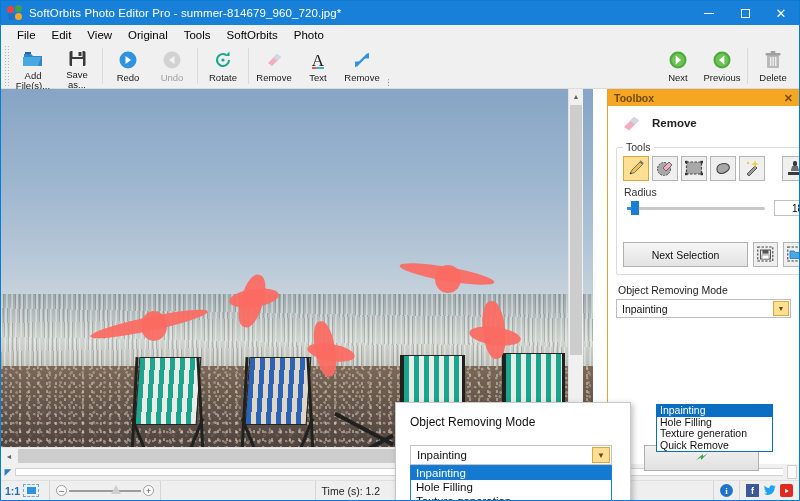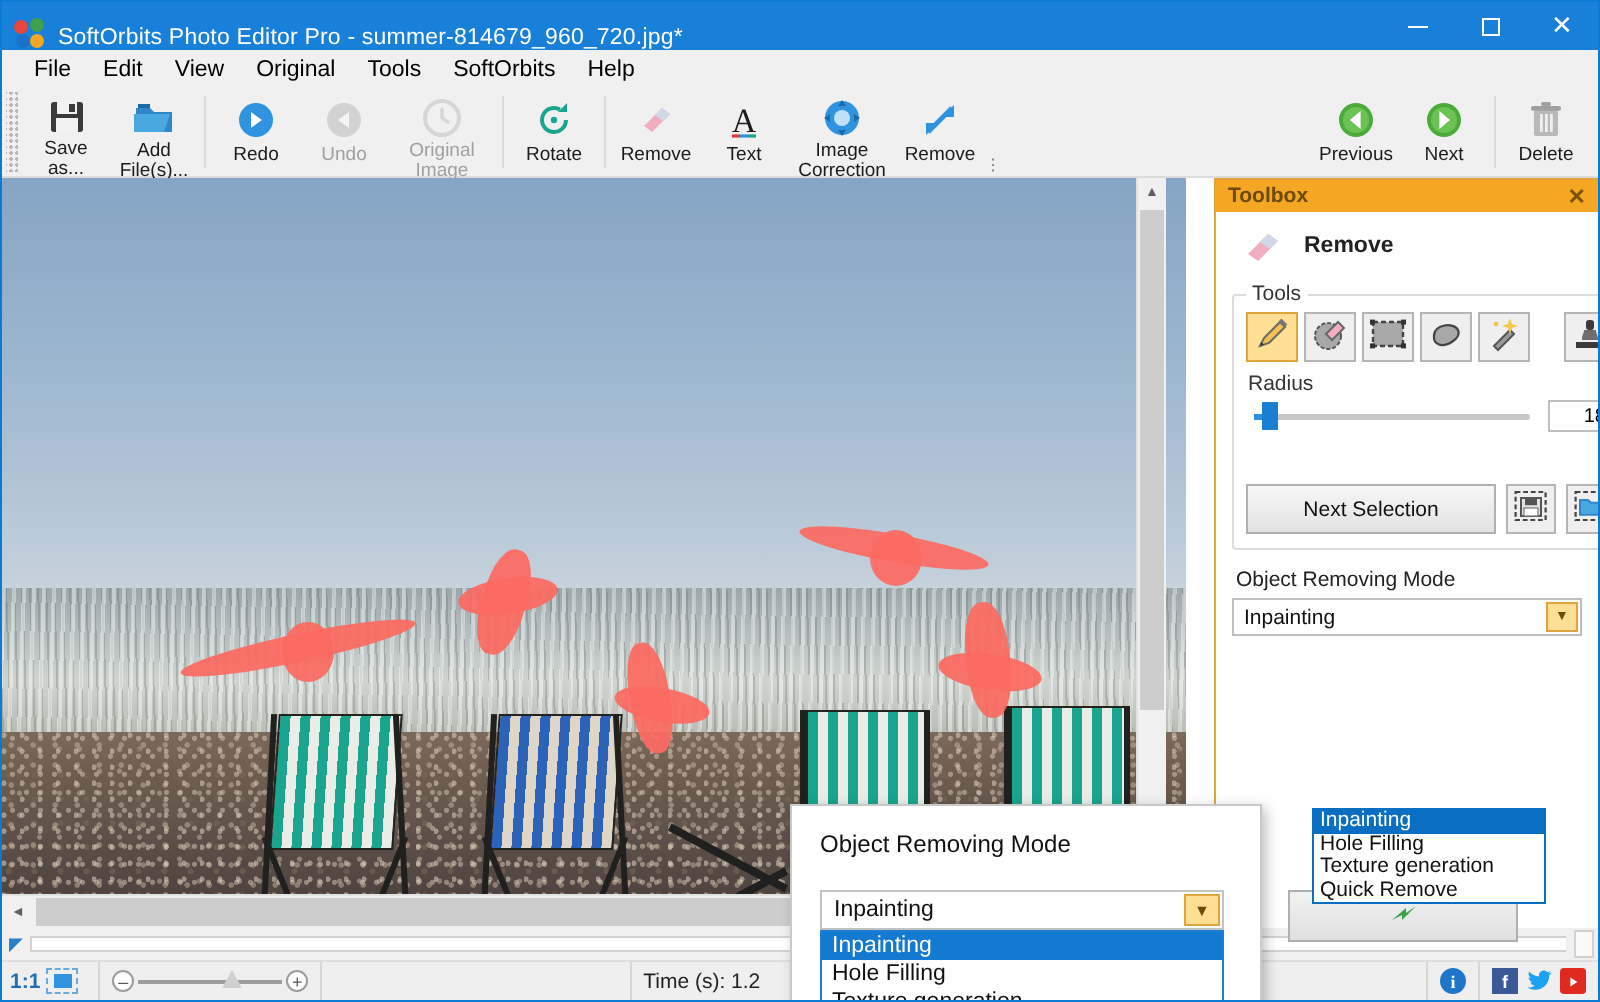--- a/index.html
+++ b/index.html
@@ -15,21 +15,21 @@
     width: 800px; height: 501px;
     border: 1px solid #0b7ad5;
     background: #f0f0f0;
     overflow: hidden;
   }
 
   
   .titlebar {
     position: absolute; top: 0; left: 0; right: 0; height: 24px;
     background: #1880d9;
-    display: flex; align-items: flex-end;
+    display: flex; align-items: center;
     color: #ffffff;
   }
   .title-icon {
     width: 16px; height: 16px; margin: 0 6px 0 6px;
     position: relative; flex: 0 0 auto;
   }
   .title-icon .petal {
     position: absolute; width: 7px; height: 7px; border-radius: 50%;
   }
   .title-text {
@@ -349,49 +349,49 @@
     </div>
   </div>
 
   <div class="menubar">
     <div class="menu-item">File</div>
     <div class="menu-item">Edit</div>
     <div class="menu-item">View</div>
     <div class="menu-item">Original</div>
     <div class="menu-item">Tools</div>
     <div class="menu-item">SoftOrbits</div>
-    <div class="menu-item">Help</div>
+    <div class="menu-item">Photo</div>
   </div>
 
   <div class="ribbon">
     <div class="grip"></div>
+
+    <div class="tb-btn">
+      <span class="tb-ico">
+        <svg width="22" height="20" viewBox="0 0 22 20">
+          <path d="M2 5 h7 l2 2 h9 v10 H2 Z" fill="#2f86c8"></path>
+          <path d="M1 8 h18 l-3 9 H1 Z" fill="#4aa8e0"></path>
+          <rect x="3" y="3" width="6" height="2" fill="#1a6ca8"></rect>
+        </svg>
+      </span>
+      <span class="tb-lbl">Add File(s)...</span>
+    </div>
 
     <div class="tb-btn">
       <span class="tb-ico">
         <svg width="19" height="19" viewBox="0 0 19 19">
           <rect x="1.5" y="2" width="16" height="15" rx="1.5" fill="#3a3a3a"></rect>
           <rect x="4.5" y="2" width="10" height="6" fill="#f2f2f2"></rect>
           <rect x="10.5" y="3" width="3" height="4" fill="#3a3a3a"></rect>
           <rect x="4" y="10" width="11" height="7" fill="#f2f2f2"></rect>
         </svg>
       </span>
       <span class="tb-lbl">Save as...</span>
     </div>
 
-    <div class="tb-btn">
-      <span class="tb-ico">
-        <svg width="22" height="20" viewBox="0 0 22 20">
-          <path d="M2 5 h7 l2 2 h9 v10 H2 Z" fill="#2f86c8"></path>
-          <path d="M1 8 h18 l-3 9 H1 Z" fill="#4aa8e0"></path>
-          <rect x="3" y="3" width="6" height="2" fill="#1a6ca8"></rect>
-        </svg>
-      </span>
-      <span class="tb-lbl">Add File(s)...</span>
-    </div>
-
     <div class="tb-sep"></div>
 
     <div class="tb-btn">
       <span class="tb-ico">
         <svg width="20" height="20" viewBox="0 0 20 20">
           <circle cx="10" cy="10" r="8.5" fill="#2f93e0"></circle>
           <path d="M7.5 6 L13 10 l-5.5 4 Z" fill="#ffffff"></path>
         </svg>
       </span>
       <span class="tb-lbl">Redo</span>
@@ -400,29 +400,20 @@
     <div class="tb-btn disabled">
       <span class="tb-ico">
         <svg width="20" height="20" viewBox="0 0 20 20">
           <circle cx="10" cy="10" r="8.5" fill="#d2d2d2"></circle>
           <path d="M12.5 6 L7 10 l5.5 4 Z" fill="#f4f4f4"></path>
         </svg>
       </span>
       <span class="tb-lbl">Undo</span>
     </div>
 
-    <div class="tb-btn disabled wide">
-      <span class="tb-ico">
-        <svg width="20" height="20" viewBox="0 0 20 20">
-          <circle cx="10" cy="10" r="8.5" fill="none" stroke="#d6d6d6" stroke-width="2"></circle>
-          <path d="M10 5 v5 l3.5 2.5" fill="none" stroke="#d6d6d6" stroke-width="1.6"></path>
-        </svg>
-      </span>
-      <span class="tb-lbl">Original Image</span>
-    </div>
 
     <div class="tb-sep"></div>
 
 
     <div class="tb-btn">
       <span class="tb-ico">
         <svg width="20" height="20" viewBox="0 0 20 20">
           <path d="M16 10 a6 6 0 1 1 -3-5.2" fill="none" stroke="#19a58e" stroke-width="2"></path>
           <path d="M16.5 1.5 v4.5 h-4.5 z" fill="#19a58e"></path>
           <circle cx="10" cy="10" r="1.6" fill="#19a58e"></circle>
@@ -448,64 +439,54 @@
         <svg width="20" height="20" viewBox="0 0 20 20">
           <text x="10" y="16" font-size="17" font-family="Liberation Serif, serif" text-anchor="middle" fill="#1c1c1c">A</text>
           <rect x="4" y="17.2" width="4" height="1.6" fill="#e03b2f"></rect>
           <rect x="8" y="17.2" width="4" height="1.6" fill="#2f93e0"></rect>
           <rect x="12" y="17.2" width="4" height="1.6" fill="#19a58e"></rect>
         </svg>
       </span>
       <span class="tb-lbl">Text</span>
     </div>
 
-    <div class="tb-btn wide">
-      <span class="tb-ico">
-        <svg width="20" height="20" viewBox="0 0 20 20">
-          <circle cx="10" cy="10" r="8.5" fill="#2f93e0"></circle>
-          <circle cx="10" cy="10" r="4" fill="#bfe2f7"></circle>
-          <path d="M10 1 l2 3 -4 0 z M10 19 l2 -3 -4 0 z M1 10 l3 2 0 -4 z M19 10 l-3 2 0 -4 z" fill="#1a6ca8"></path>
-        </svg>
-      </span>
-      <span class="tb-lbl">Image Correction</span>
-    </div>
 
     <div class="tb-btn">
       <span class="tb-ico">
         <svg width="20" height="20" viewBox="0 0 20 20">
           <path d="M4 16 L16 4" stroke="#2f93e0" stroke-width="2.4"></path>
           <path d="M17 2.5 v6 h-6 z" fill="#2f93e0"></path>
           <path d="M3 17.5 v-6 h6 z" fill="#2f93e0"></path>
         </svg>
       </span>
       <span class="tb-lbl">Remove</span>
     </div>
 
     <div class="ribbon-overflow">⋮</div>
 
     <div class="ribbon-right">
       <div class="tb-btn">
         <span class="tb-ico">
           <svg width="20" height="20" viewBox="0 0 20 20">
             <circle cx="10" cy="10" r="8.5" fill="#4aaa3a"></circle>
             <circle cx="10" cy="10" r="6.5" fill="#6cc254"></circle>
-            <path d="M12.3 5.5 L7 10 l5.3 4.5 z" fill="#ffffff"></path>
+            <path d="M7.7 5.5 L13 10 l-5.3 4.5 z" fill="#ffffff"></path>
           </svg>
         </span>
-        <span class="tb-lbl">Previous</span>
+        <span class="tb-lbl">Next</span>
       </div>
       <div class="tb-btn">
         <span class="tb-ico">
           <svg width="20" height="20" viewBox="0 0 20 20">
             <circle cx="10" cy="10" r="8.5" fill="#4aaa3a"></circle>
             <circle cx="10" cy="10" r="6.5" fill="#6cc254"></circle>
-            <path d="M7.7 5.5 L13 10 l-5.3 4.5 z" fill="#ffffff"></path>
+            <path d="M12.3 5.5 L7 10 l5.3 4.5 z" fill="#ffffff"></path>
           </svg>
         </span>
-        <span class="tb-lbl">Next</span>
+        <span class="tb-lbl">Previous</span>
       </div>
       <div class="tb-sep"></div>
       <div class="tb-btn">
         <span class="tb-ico">
           <svg width="18" height="20" viewBox="0 0 18 20">
             <rect x="3" y="5" width="12" height="13" rx="1" fill="#b9b9b9"></rect>
             <rect x="1.5" y="3" width="15" height="2.4" rx="1" fill="#9f9f9f"></rect>
             <rect x="6.5" y="1" width="5" height="2" rx="1" fill="#9f9f9f"></rect>
             <rect x="6" y="7" width="1.4" height="9" fill="#efefef"></rect>
             <rect x="8.5" y="7" width="1.4" height="9" fill="#efefef"></rect>

